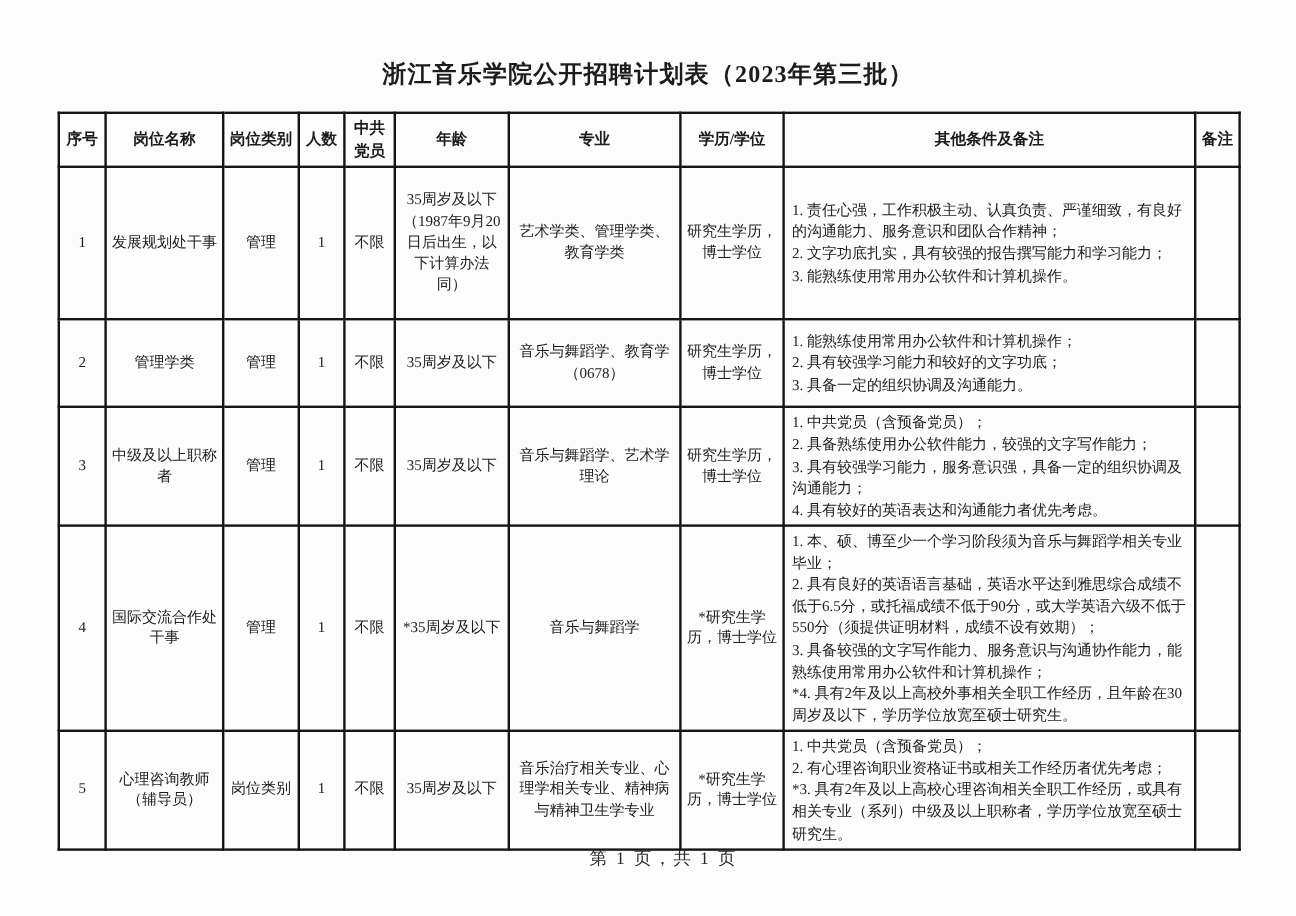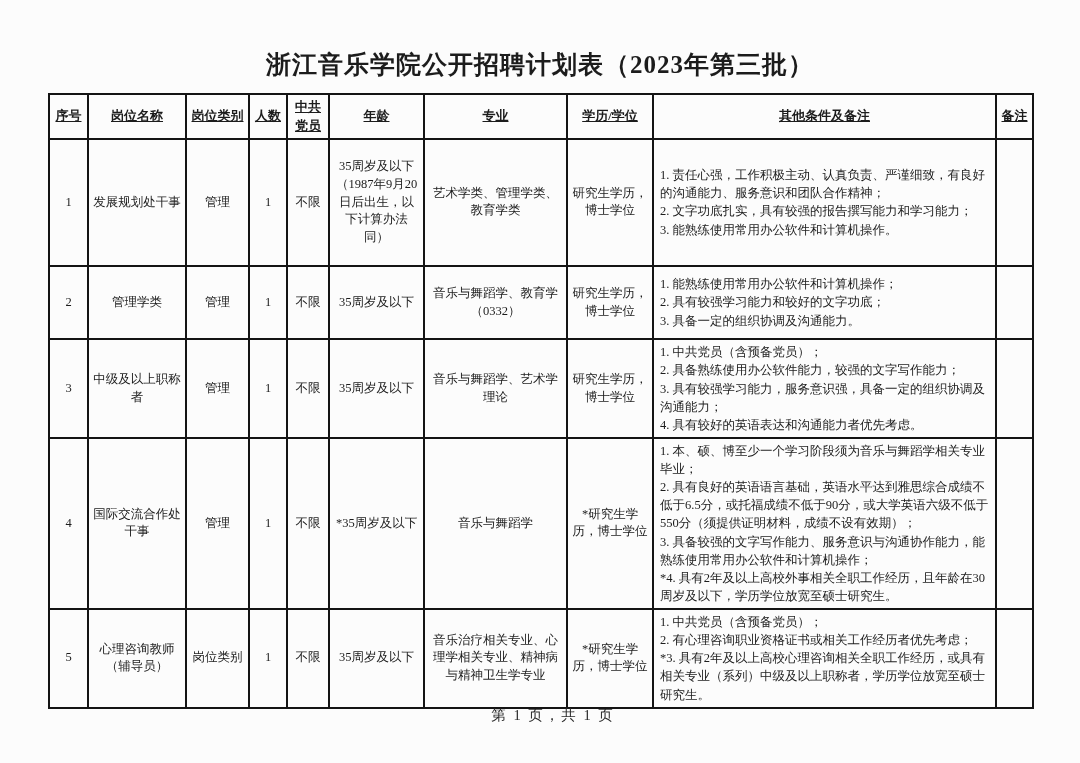--- a/index.html
+++ b/index.html
@@ -13,21 +13,21 @@
     background: #fcfcfc;
     color: #1c1c1c;
     font-family: "Liberation Serif", serif;
   }
   .page-title {
     position: absolute;
     top: 48px;
     left: 0;
     width: 100%;
     text-align: center;
-    font-size: 25px;
+    font-size: 20px;
     font-weight: bold;
     letter-spacing: 1px;
   }
   table.plan {
     position: absolute;
     left: 48px;
     top: 93px;
     width: 984px;
     border-collapse: collapse;
     table-layout: fixed;
@@ -46,21 +46,21 @@
     font-weight: bold;
     font-size: 13px;
     padding: 2px 1px;
   }
   table.plan td.conditions {
     text-align: left;
     white-space: pre-line;
     padding: 3px 6px;
     line-height: 1.45;
   }
-  tr.hdr   { height: 45px; text-decoration: underline; }
+  tr.hdr   { height: 45px; }
   tr.row-1 { height: 84px; }
   tr.row-2 { height: 65px; }
   tr.row-3 { height: 93px; }
   tr.row-4 { height: 166px; }
   tr.row-5 { height: 92px; }
   .page-footer {
     position: absolute;
     top: 706px;
     left: 0;
     width: 100%;
@@ -118,21 +118,21 @@
       <td></td>
     </tr>
 
     <tr class="row-2">
       <td>2</td>
       <td>管理学类</td>
       <td>管理</td>
       <td>1</td>
       <td>不限</td>
       <td>35周岁及以下</td>
-      <td>音乐与舞蹈学、教育学（0332）</td>
+      <td>音乐与舞蹈学、教育学（0678）</td>
       <td>研究生学历，博士学位</td>
       <td class="conditions">1. 能熟练使用常用办公软件和计算机操作；
 2. 具有较强学习能力和较好的文字功底；
 3. 具备一定的组织协调及沟通能力。</td>
       <td></td>
     </tr>
 
     <tr class="row-3">
       <td>3</td>
       <td>中级及以上职称者</td>

